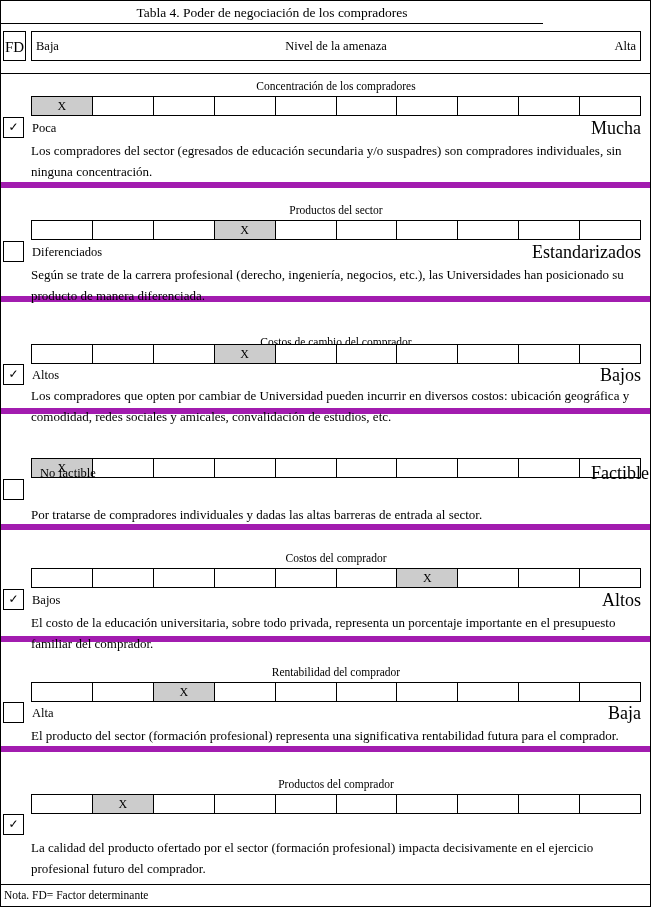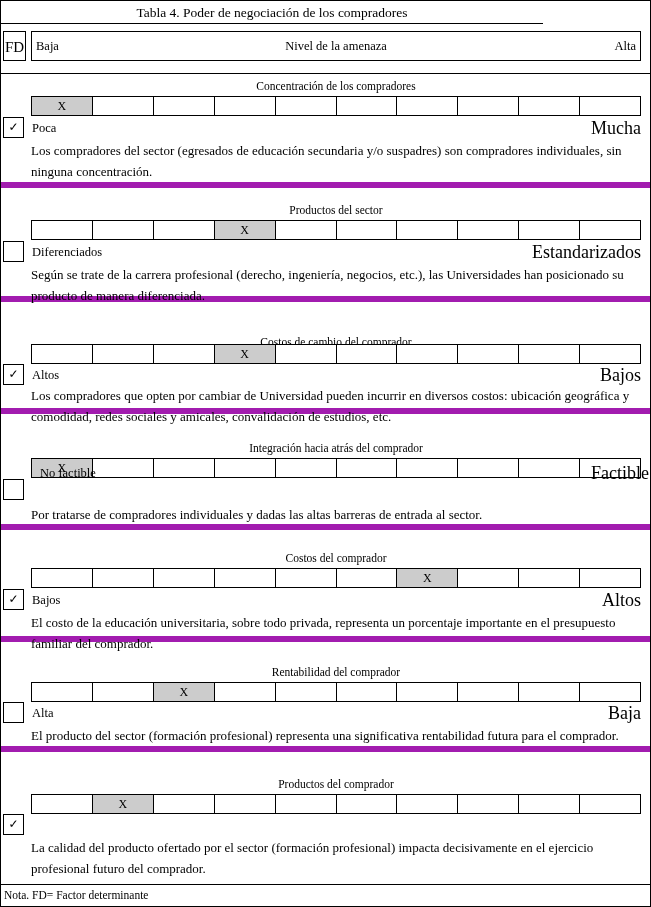--- a/index.html
+++ b/index.html
@@ -271,21 +271,20 @@
           <div class="scale-cell"></div>
         </div>
         <div class="checkbox" style="top: 62px;">✓</div>
         <div class="anchor-row" style="top: 64px;">
           <div class="anchor-left">Altos</div>
           <div class="anchor-right">Bajos</div>
         </div>
         <div class="desc" style="top: 83px;">Los compradores que opten por cambiar de Universidad pueden incurrir en diversos costos: ubicación geográfica y comodidad, redes sociales y amicales, convalidación de estudios, etc.</div>
       </div>
       <div class="block" style="top: 414px; height: 116px;">
-        <div class="block-title" style="top: 26px;">Integración hacia atrás del comprador</div>
         <div class="scale" style="top: 44px;">
           <div class="scale-cell marked">X</div>
           <div class="scale-cell"></div>
           <div class="scale-cell"></div>
           <div class="scale-cell"></div>
           <div class="scale-cell"></div>
           <div class="scale-cell"></div>
           <div class="scale-cell"></div>
           <div class="scale-cell"></div>
           <div class="scale-cell"></div>

